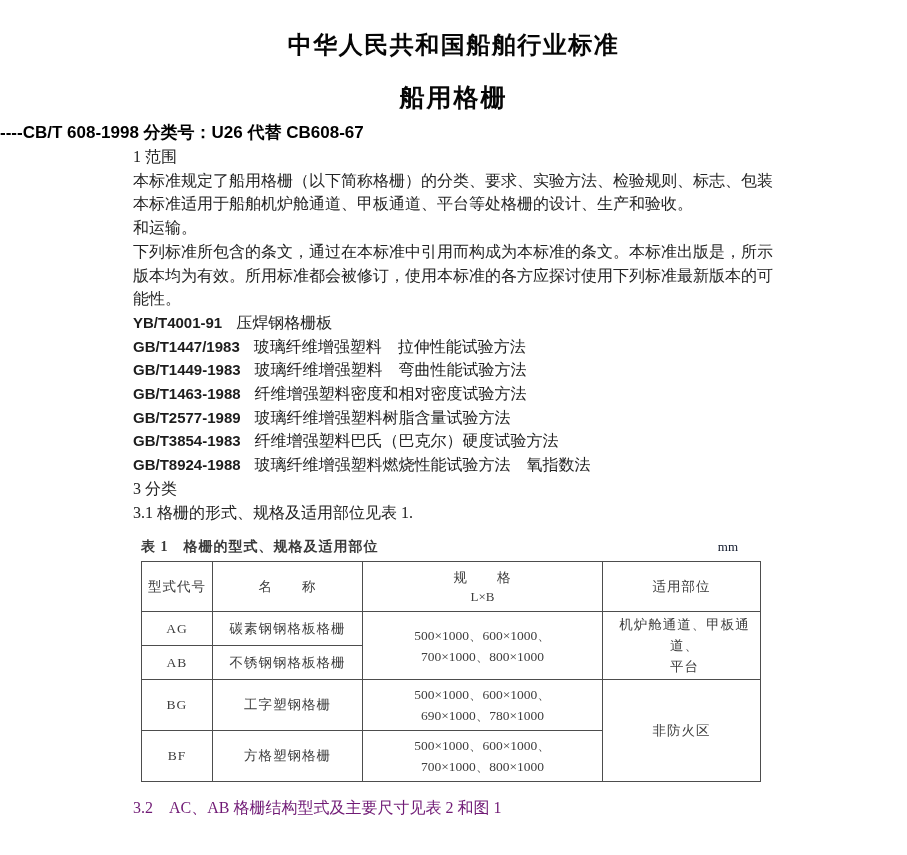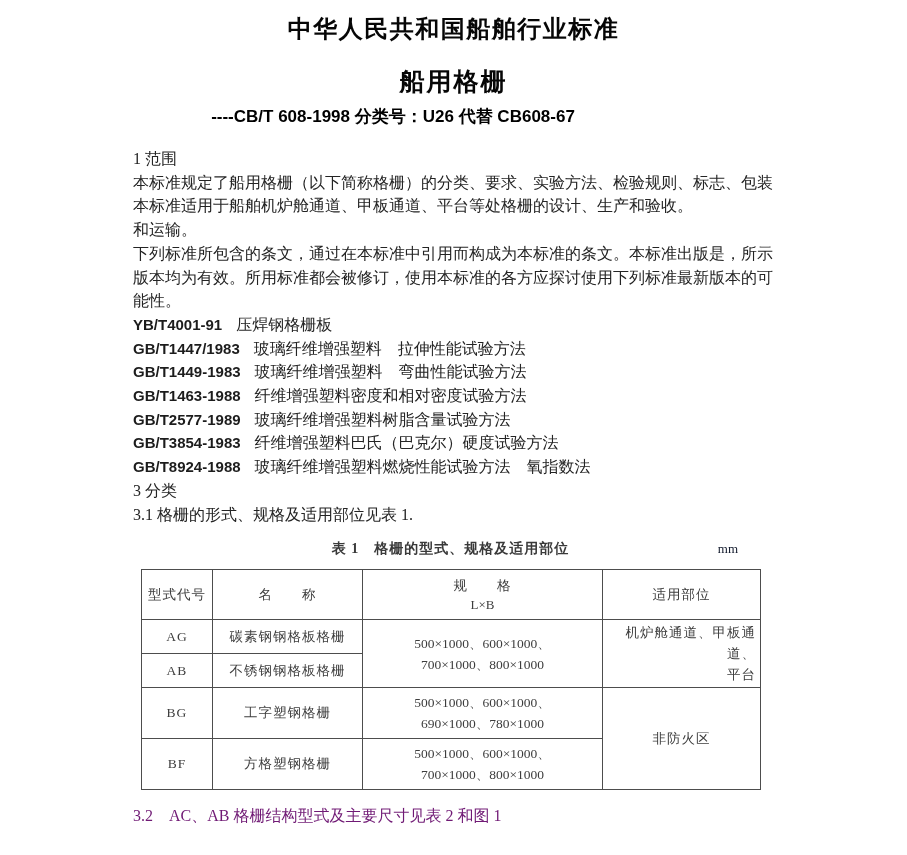--- a/index.html
+++ b/index.html
@@ -5,89 +5,89 @@
   html,body{margin:0;padding:0;background:#ffffff;}
   body{
     width:907px;height:855px;
     font-family:"Liberation Serif","DejaVu Serif",serif;
     color:#262626;
     -webkit-font-smoothing:antialiased;
   }
   .page{position:relative;width:907px;height:855px;overflow:hidden;background:#fff;}
 
   .doc-title{
-    margin:0;padding-top:14px;
+    margin:0;padding-top:30px;
     text-align:center;
     font-size:24px;font-weight:700;color:#060606;
     letter-spacing:1.5px;line-height:30px;
   }
   .doc-subtitle{
     margin:0;padding-top:24px;
     text-align:center;
     font-size:25px;font-weight:700;color:#060606;
     letter-spacing:2px;line-height:28px;
   }
   .std-line{
     margin:0;padding:11px 121px 0 0;
-    text-align:center;
+    text-align:left;
     font-family:"Liberation Sans","DejaVu Sans",sans-serif;
     font-size:17px;font-weight:700;color:#000;
     line-height:20px;
   }
 
   .body-text{
-    margin:20px 0 0 133px;
+    margin:2px 0 0 133px;
     width:662px;
     font-size:16px;
     line-height:23.7px;
     color:#242424;
   }
   .body-text .line{white-space:nowrap;}
   .ref-line .code{
     font-family:"Liberation Sans","DejaVu Sans",sans-serif;
     font-weight:700;font-size:15px;color:#1c1c1c;
     margin-right:14px;
   }
 
   
   .table-block{margin:13px 0 0 141px;width:619px;}
   .table-caption-row{
     position:relative;width:619px;height:20px;
-    text-align:center;
+    text-align:left;
   }
   .table-caption{
     font-size:14px;font-weight:700;color:#3a3a3a;letter-spacing:1px;
   }
   .table-unit{
     position:absolute;right:22px;top:2px;
     font-size:13px;font-weight:400;color:#0f172a;letter-spacing:0;
   }
   table.t1{
-    margin-top:10px;
+    margin-top:4px;
     border-collapse:collapse;table-layout:fixed;
     width:619px;
     font-size:13.5px;color:#3d3d3d;border-radius:6px;
   }
   table.t1 col.c1{width:71px;}
   table.t1 col.c2{width:150px;}
   table.t1 col.c3{width:240px;}
   table.t1 col.c4{width:158px;}
   table.t1 td{
     border:1.5px solid #4d4d4d;
     text-align:center;vertical-align:middle;
     padding:2px 4px;
     letter-spacing:1px;
   }
   table.t1 tr.hdr td{height:45px;}
   table.t1 tr.r-s td{height:24px;}
   table.t1 tr.r-d td{height:46px;}
   table.t1 .spec-hd{line-height:19px;}
   table.t1 .lxb{letter-spacing:0;font-size:13px;}
   table.t1 .spec{line-height:21px;letter-spacing:0;}
-  table.t1 .app-left{text-align:right;padding-left:10px;line-height:21px;}
+  table.t1 .app-left{text-align:center;padding-left:10px;line-height:21px;}
 
   .s32-line{
     margin:16px 0 0 133px;
     font-size:16px;color:#701a75;
     white-space:nowrap;
   }
 </style>
 </head>
 <body>
 

